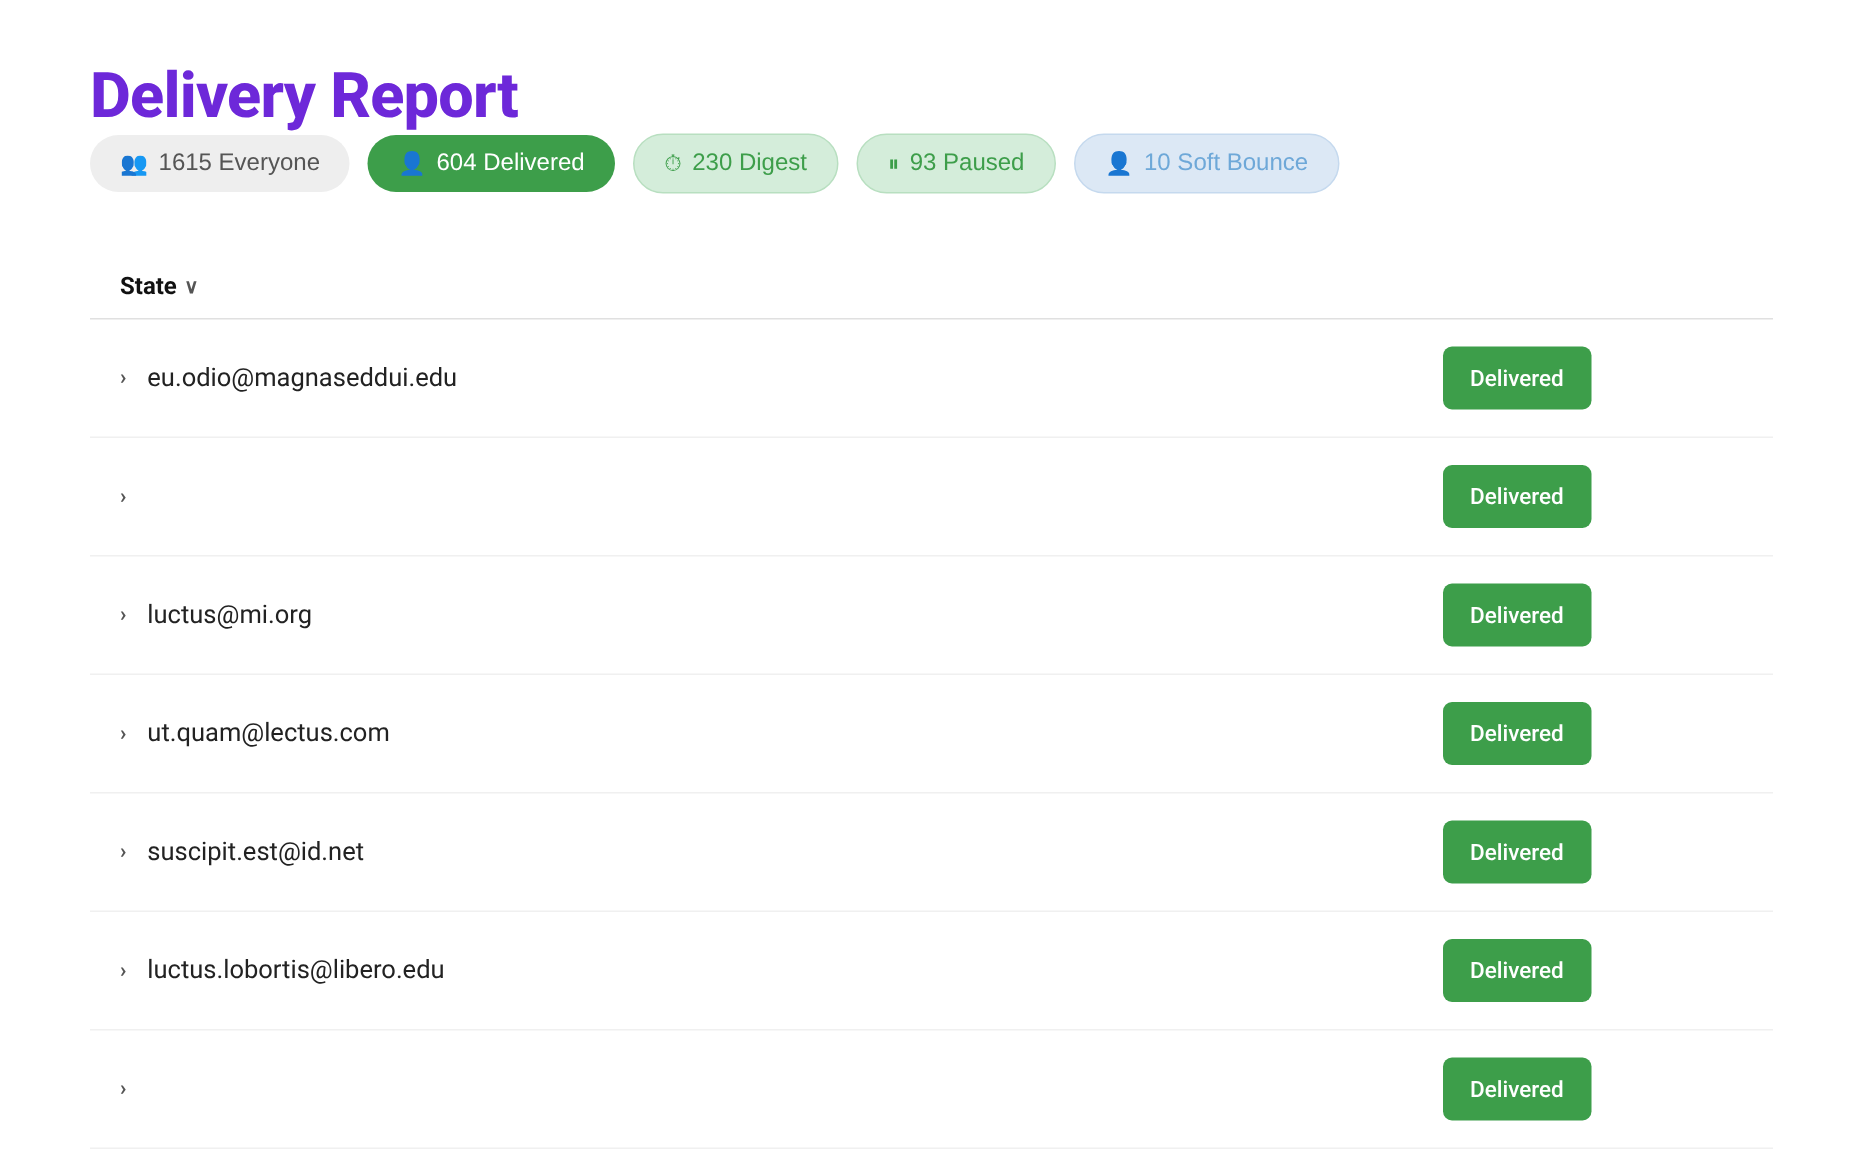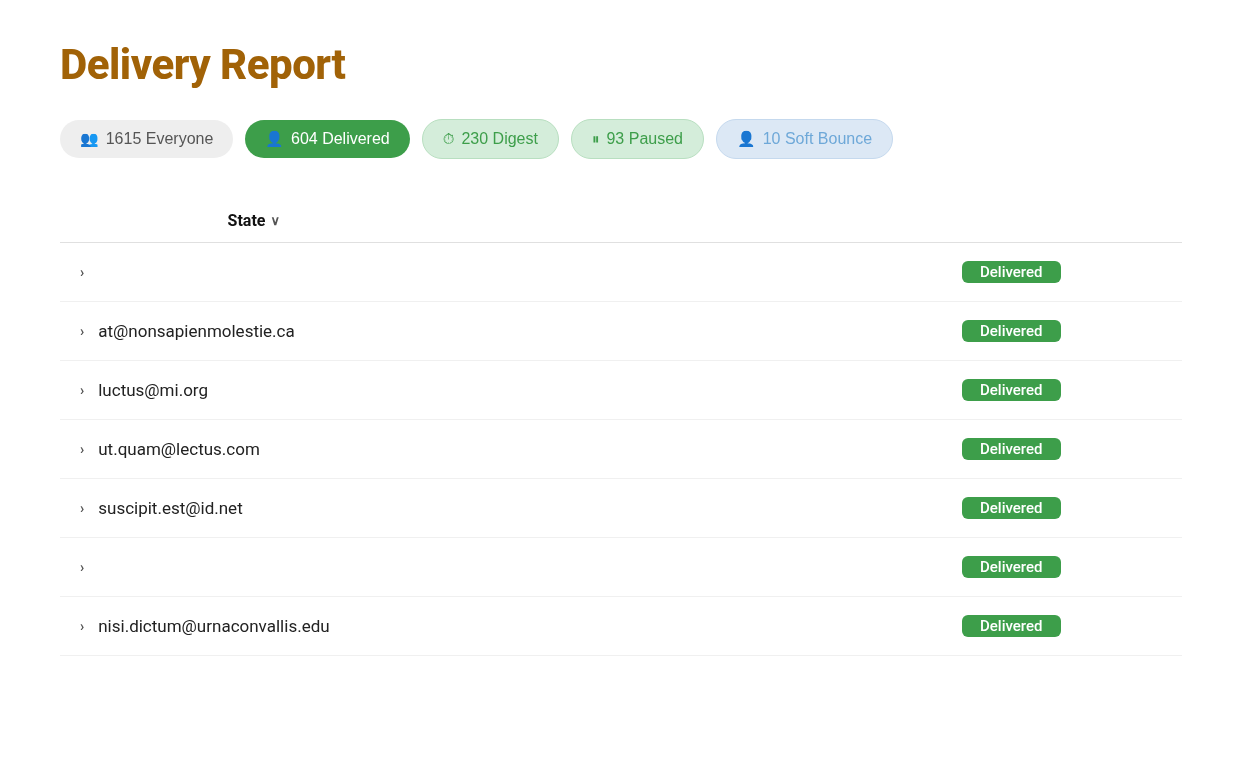--- a/index.html
+++ b/index.html
@@ -13,22 +13,21 @@
       background: #ffffff;
       color: #1a1a1a;
       width: 1242px;
       min-height: 768px;
       padding: 40px 60px;
     }
 
     .page-title {
       font-size: 42px;
       font-weight: 800;
-      color: #a16207;
-      margin-bottom: 30px;
+      color: #6d28d9;
       letter-spacing: -0.5px;
     }
 
     .filter-bar {
       display: flex;
       align-items: center;
       gap: 12px;
       margin-bottom: 40px;
       flex-wrap: wrap;
     }
@@ -97,21 +96,20 @@
     }
 
     .col-state-header {
       width: 200px;
       font-size: 16px;
       font-weight: 700;
       color: #111111;
       display: flex;
       align-items: center;
       gap: 5px;
-      justify-content: flex-end;
     }
 
     .sort-icon {
       font-size: 13px;
       color: #555555;
     }
 
     .table-row {
       display: flex;
       align-items: center;
@@ -142,21 +140,21 @@
       width: 200px;
       display: flex;
       align-items: center;
     }
 
     .state-badge {
       background: #3d9e4a;
       color: #ffffff;
       font-size: 15px;
       font-weight: 500;
-      padding: 2px 18px;
+      padding: 12px 18px;
       border-radius: 6px;
       display: inline-block;
     }
   </style>
 </head>
 <body>
 
 <h1 class="page-title">Delivery Report</h1>
 
 <div class="filter-bar">
@@ -188,29 +186,29 @@
     <div class="col-state-header">
       <span>State</span>
       <span class="sort-icon">∨</span>
     </div>
   </div>
   <div class="table-body">
 
   <div class="table-row">
         <div class="col-email">
           <span class="row-chevron">›</span>
-        </div>
-        <div class="col-state">
-          <span class="state-badge">Delivered</span>
-        </div>
-      </div>
-      <div class="table-row">
-        <div class="col-email">
-          <span class="row-chevron">›</span>
-          <span class="email-text">at@nonsapienmolestie.ca</span>
+          <span class="email-text">eu.odio@magnaseddui.edu</span>
+        </div>
+        <div class="col-state">
+          <span class="state-badge">Delivered</span>
+        </div>
+      </div>
+      <div class="table-row">
+        <div class="col-email">
+          <span class="row-chevron">›</span>
         </div>
         <div class="col-state">
           <span class="state-badge">Delivered</span>
         </div>
       </div>
       <div class="table-row">
         <div class="col-email">
           <span class="row-chevron">›</span>
           <span class="email-text">luctus@mi.org</span>
         </div>
@@ -232,28 +230,28 @@
           <span class="row-chevron">›</span>
           <span class="email-text">suscipit.est@id.net</span>
         </div>
         <div class="col-state">
           <span class="state-badge">Delivered</span>
         </div>
       </div>
       <div class="table-row">
         <div class="col-email">
           <span class="row-chevron">›</span>
-        </div>
-        <div class="col-state">
-          <span class="state-badge">Delivered</span>
-        </div>
-      </div>
-      <div class="table-row">
-        <div class="col-email">
-          <span class="row-chevron">›</span>
-          <span class="email-text">nisi.dictum@urnaconvallis.edu</span>
+          <span class="email-text">luctus.lobortis@libero.edu</span>
+        </div>
+        <div class="col-state">
+          <span class="state-badge">Delivered</span>
+        </div>
+      </div>
+      <div class="table-row">
+        <div class="col-email">
+          <span class="row-chevron">›</span>
         </div>
         <div class="col-state">
           <span class="state-badge">Delivered</span>
         </div>
       </div>
     </div>
 </div>
 
 </body></html>

